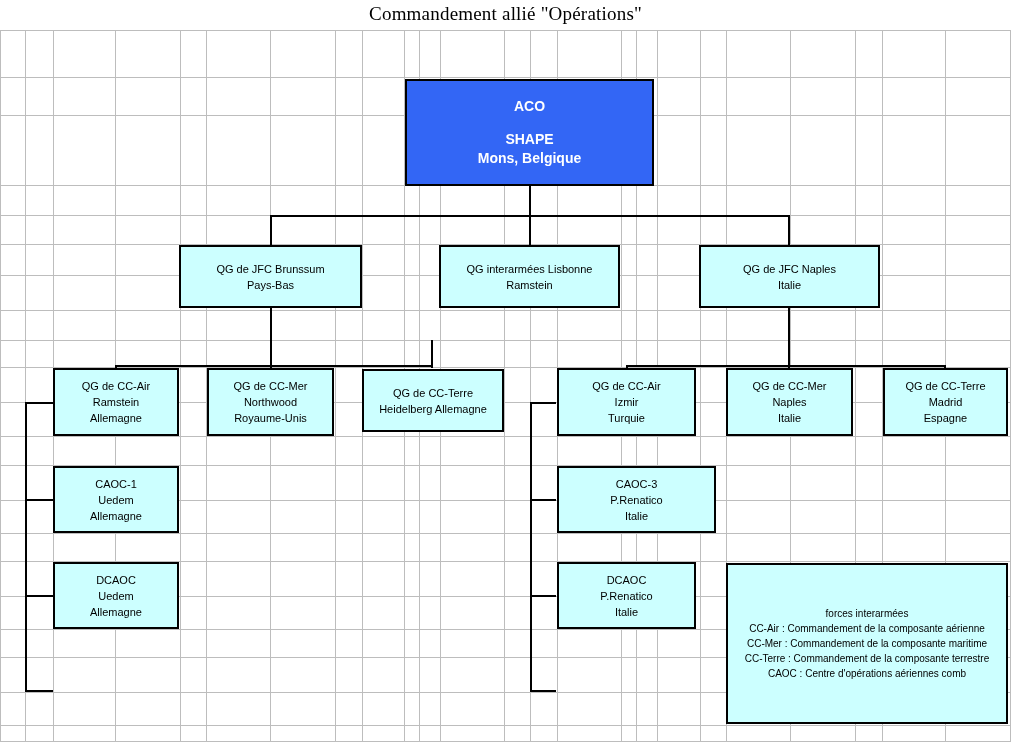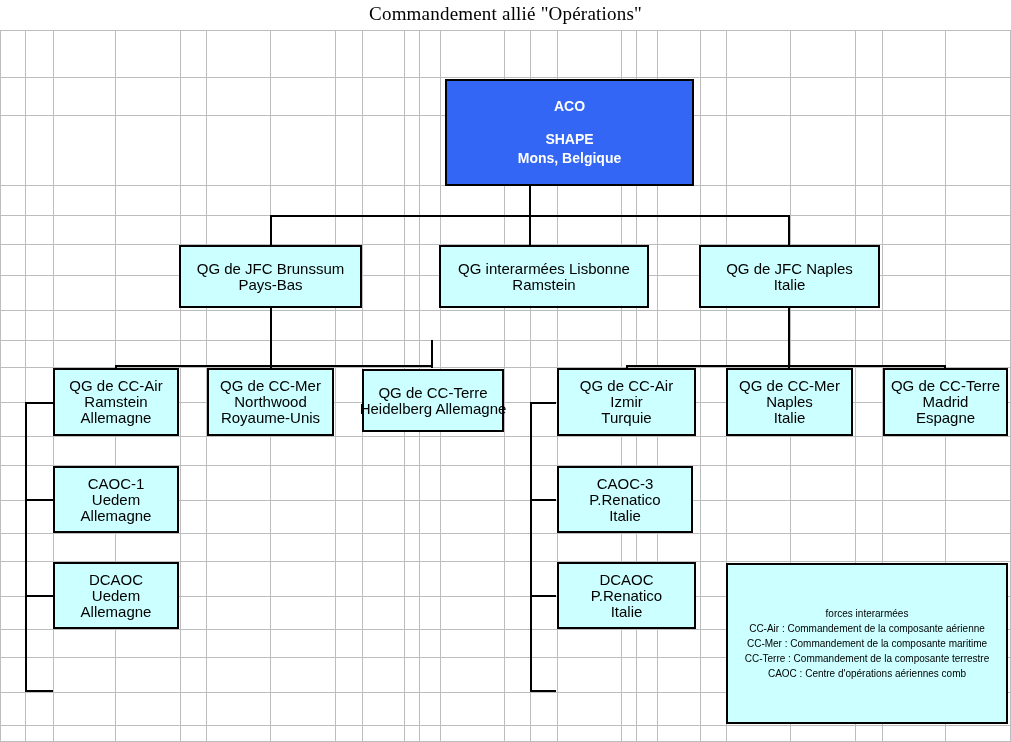--- a/index.html
+++ b/index.html
@@ -37,34 +37,33 @@
   .node{
     position:absolute;
     box-sizing:border-box;
     border:2px solid #000;
     background:#ccffff;
     display:flex;
     flex-direction:column;
     align-items:center;
     justify-content:center;
     text-align:center;
-    font-size:15px;
+    font-size:11px;
     line-height:16px;
     color:#000;
     z-index:5;
   }
   .node .ln{display:block;white-space:nowrap;}
 
   .node.root{
     background:#3366f5;
     color:#ffffff;
     font-weight:bold;
     font-size:14px;
     line-height:19px;
-    margin-left:40px;
   }
   .node.root .ln.big{font-size:14px;}
   .node.root .gap{height:14px;}
 
   .legend{
     position:absolute;
     box-sizing:border-box;
     border:2px solid #000;
     background:#ccffff;
     display:flex;
@@ -179,21 +178,21 @@
     <span class="gap"></span>
     <span class="ln big">SHAPE</span>
     <span class="ln big">Mons, Belgique</span>
   </div>
 
   <div class="node" style="left:179px;top:245px;width:183px;height:63px;">
     <span class="ln">QG de JFC Brunssum</span>
     <span class="ln">Pays-Bas</span>
   </div>
 
-  <div class="node" style="left:439px;top:245px;width:210px;height:63px;">
+  <div class="node" style="left:439px;top:245px;width:181px;height:63px;">
     <span class="ln">QG interarmées Lisbonne</span>
     <span class="ln">Ramstein</span>
   </div>
 
   <div class="node" style="left:699px;top:245px;width:181px;height:63px;">
     <span class="ln">QG de JFC Naples</span>
     <span class="ln">Italie</span>
   </div>
 
   <div class="node" style="left:53px;top:368px;width:126px;height:68px;">
@@ -237,21 +236,21 @@
     <span class="ln">Allemagne</span>
   </div>
 
   <div class="node" style="left:53px;top:562px;width:126px;height:67px;">
     <span class="ln">DCAOC</span>
     <span class="ln">Uedem</span>
     <span class="ln">Allemagne</span>
   </div>
 
 
-  <div class="node" style="left:557px;top:466px;width:136px;height:67px;">
+  <div class="node" style="left:557px;top:466px;width:159px;height:67px;">
     <span class="ln">CAOC-3</span>
     <span class="ln">P.Renatico</span>
     <span class="ln">Italie</span>
   </div>
 
   <div class="node" style="left:557px;top:562px;width:139px;height:67px;">
     <span class="ln">DCAOC</span>
     <span class="ln">P.Renatico</span>
     <span class="ln">Italie</span>
   </div>

